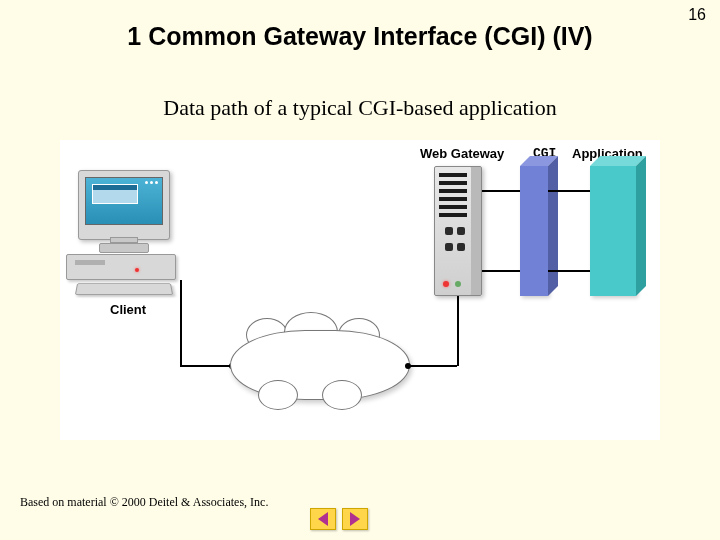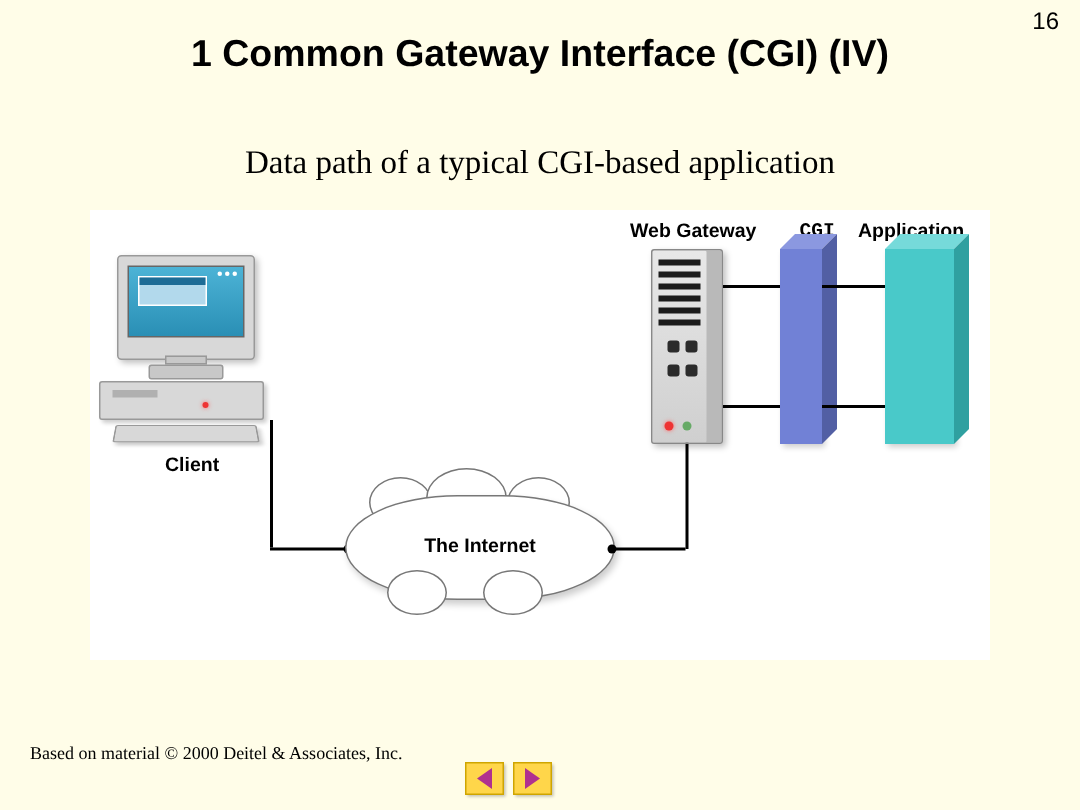--- a/index.html
+++ b/index.html
@@ -172,21 +172,20 @@
   <div class="wire h" style="top:225px; left:120px; width:52px;"></div>
   <div class="dot-node" style="top:226px; left:172px;"></div>
 
   <div class="cloud">
     <div class="bump b1"></div>
       <div class="bump b2"></div>
       <div class="bump b3"></div>
     <div class="body"></div>
     <div class="bump b4"></div>
       <div class="bump b5"></div>
-    <div class="label">The Internet</div>
   </div>
 
   <div class="dot-node" style="top:226px; left:348px;"></div>
   <div class="wire h" style="top:225px; left:348px; width:49px;"></div>
   <div class="wire v" style="top:155px; left:397px; height:71px;"></div>
 
   <div class="server">
     <div class="u"></div>
       <div class="u"></div>
       <div class="u"></div>

